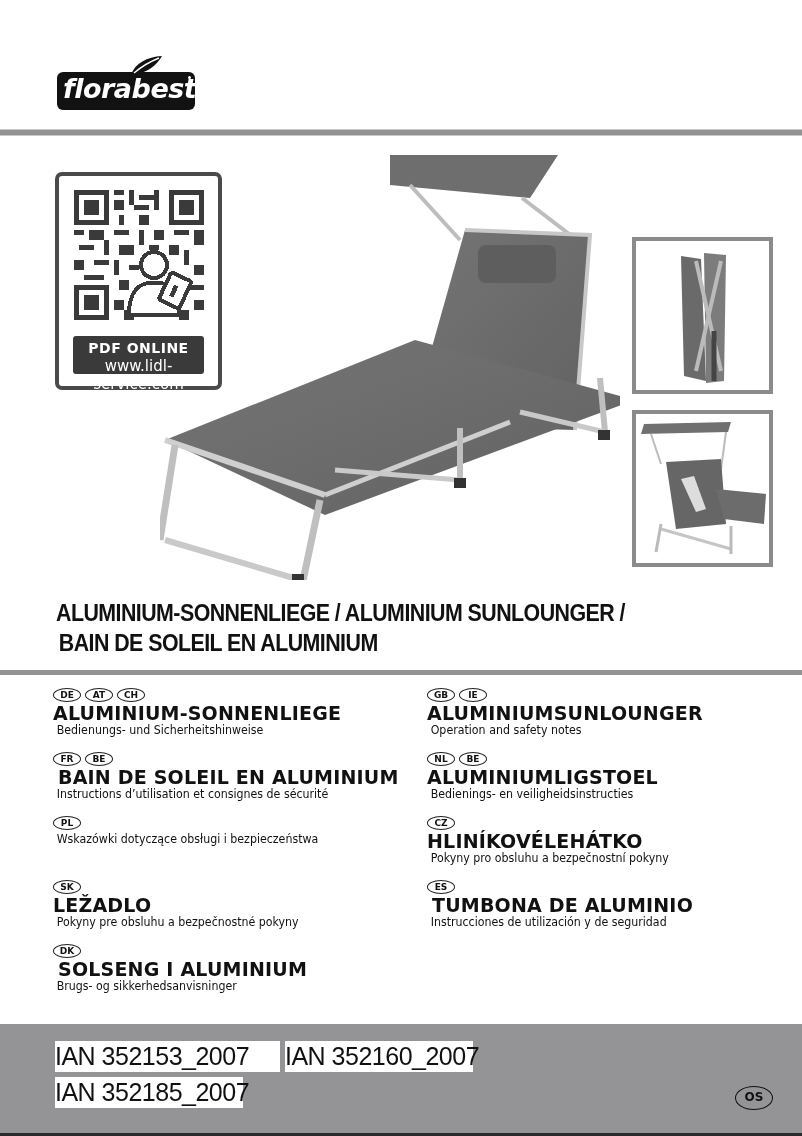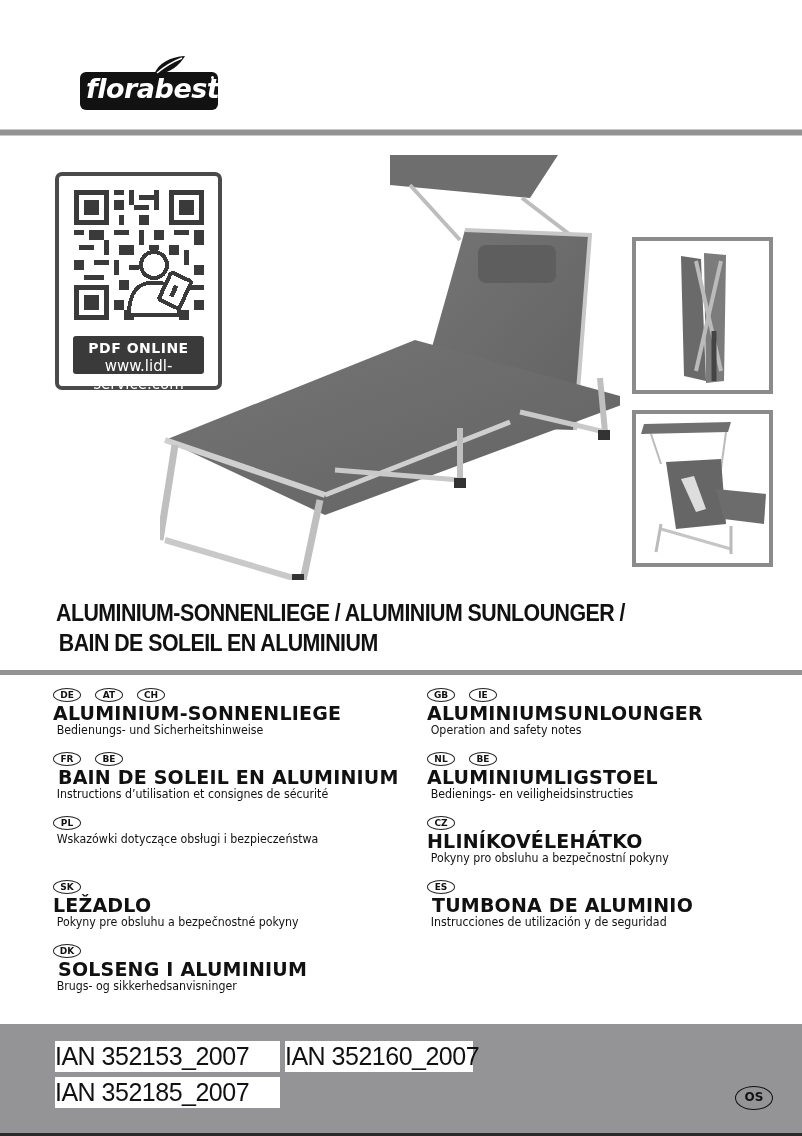--- a/index.html
+++ b/index.html
@@ -1,20 +1,20 @@
 <!DOCTYPE html>
 <html><head>
   <meta charset="utf-8">
   <style>
     * { box-sizing: border-box; margin: 0; padding: 0; }
     html, body { width: 802px; height: 1136px; background: #ffffff; overflow: hidden; }
     body { position: relative; font-family: "Liberation Sans", sans-serif; color: #111; }
 
     
-    .logo { position: absolute; left: 57px; top: 72px; width: 138px; height: 38px; background: #121212; border-radius: 6px; margin-left: 23px; }
+    .logo { position: absolute; left: 57px; top: 72px; width: 138px; height: 38px; background: #121212; border-radius: 6px; }
     .logo-text { position: absolute; left: 6px; top: 1px; font-family: "DejaVu Sans", sans-serif; font-style: italic; font-weight: bold; font-size: 27px; color: #fff; letter-spacing: -0.5px; }
     .logo-leaf { position: absolute; left: 72px; top: -17px; width: 34px; height: 22px; }
     .logo-reg { position: absolute; right: 4px; top: 4px; width: 3px; height: 3px; border-radius: 50%; background: #fff; }
 
     .hr-top { position: absolute; left: 0; top: 129px; width: 802px; height: 7px; background: #939393; border-top: 1px solid #c8c8c8; border-bottom: 1px solid #c8c8c8; }
 
     
     .qr-card { position: absolute; left: 55px; top: 172px; width: 167px; height: 218px; border: 4px solid #4a4a4a; border-radius: 7px; background: #fff; padding-left: 28px; }
     .qr-code { position: absolute; left: 15px; top: 14px; width: 130px; height: 130px; }
     .qr-banner { position: absolute; left: 14px; top: 160px; width: 131px; height: 38px; background: #3a3a3a; border-radius: 3px; text-align: center; color: #fff; }
@@ -32,32 +32,32 @@
     .title { position: absolute; left: 56px; top: 598px; font-family: "Liberation Sans", sans-serif; font-weight: bold; font-size: 23px; line-height: 30px; letter-spacing: -0.6px; transform: scaleX(0.93); transform-origin: left; white-space: nowrap; }
     .title-line2 { padding-left: 3px; }
 
     .hr-mid { position: absolute; left: 0; top: 670px; width: 802px; height: 5px; background: #939393; }
 
     
     .lang-col { position: absolute; top: 688px; }
     .lang-col.left { left: 53px; }
     .lang-col.right { left: 427px; }
     .lang-block { height: 64px; }
-    .lang-badges { display: flex; gap: 14px; height: 16px; }
+    .lang-badges { display: flex; gap: 4px; height: 16px; }
     .badge { display: inline-block; min-width: 28px; height: 14px; padding: 0 5px; border: 1.3px solid #222; border-radius: 50%; font-family: "DejaVu Sans", sans-serif; font-weight: bold; font-size: 9px; line-height: 12px; text-align: center; }
     .lang-title { font-family: "DejaVu Sans", sans-serif; font-weight: bold; font-size: 19px; line-height: 19px; letter-spacing: 0.2px; white-space: nowrap; }
     .lang-sub { font-family: "DejaVu Sans", sans-serif; font-size: 12px; line-height: 15px; padding-left: 4px; white-space: nowrap; transform: scaleX(0.92); transform-origin: left; }
     .indent { padding-left: 5px; }
 
     
     .footer { position: absolute; left: 0; top: 1024px; width: 802px; height: 112px; background: #949396; border-bottom: 3px solid #2a2a2a; }
     .ian { position: absolute; background: #fff; height: 31px; font-family: "Liberation Sans", sans-serif; font-size: 25px; line-height: 31px; white-space: nowrap; transform-origin: left; letter-spacing: -0.5px; }
     .ian-1 { left: 55px; top: 17px; width: 225px; }
     .ian-2 { left: 285px; top: 17px; width: 188px; }
-    .ian-3 { left: 55px; top: 53px; width: 225px; }
+    .ian-3 { left: 55px; top: 53px; width: 188px; }
     .os-badge { position: absolute; left: 735px; top: 62px; width: 38px; height: 24px; border: 1.5px solid #111; border-radius: 50%; font-family: "DejaVu Sans", sans-serif; font-weight: bold; font-size: 12px; text-align: center; line-height: 21px; }
   </style>
 </head>
 <body>
 
 <div class="logo">
   <svg class="logo-leaf" viewBox="0 0 34 22">
     <path d="M2 20 C6 8, 18 2, 33 1 C28 10, 18 18, 4 20 Z" fill="#121212"></path>
     <path d="M5 18 C12 12, 20 7, 30 3" stroke="#fff" stroke-width="1.4" fill="none"></path>
   </svg>

